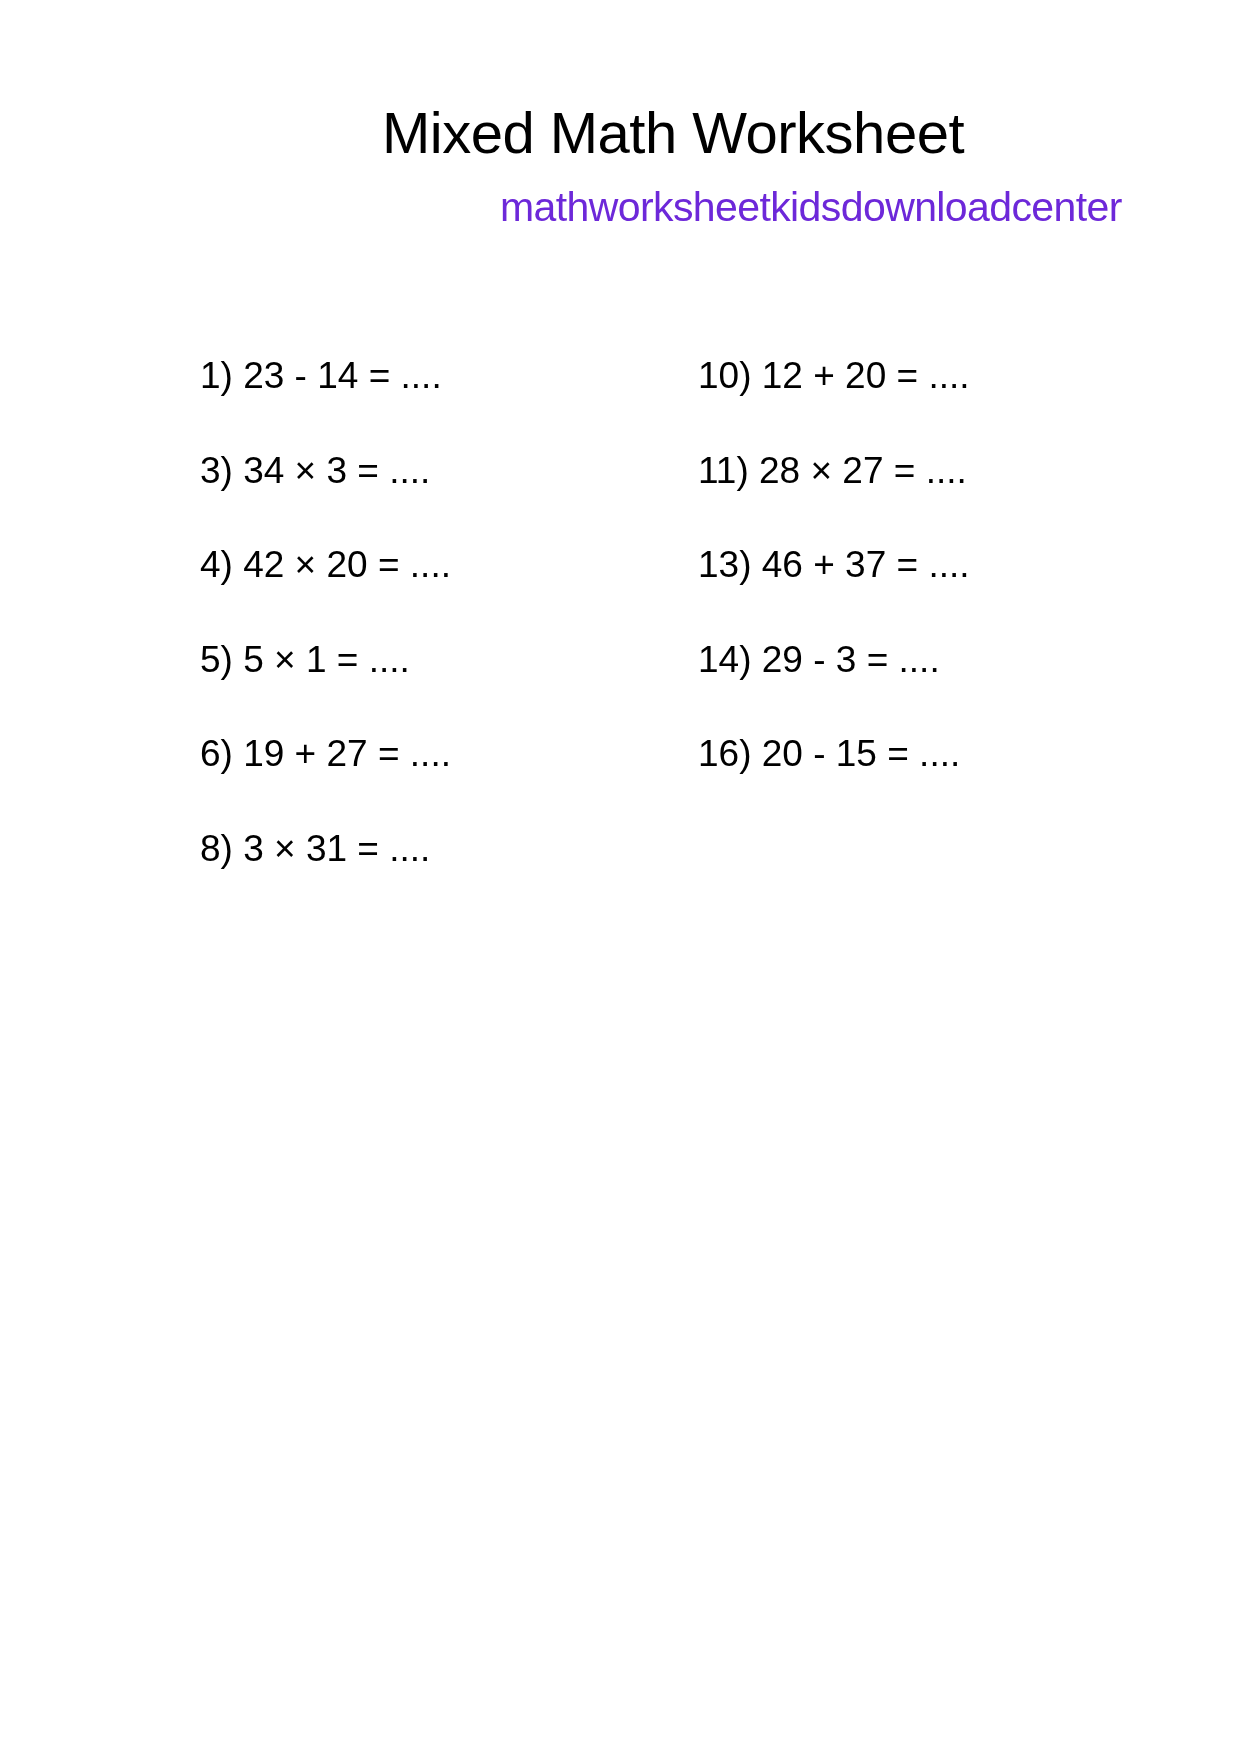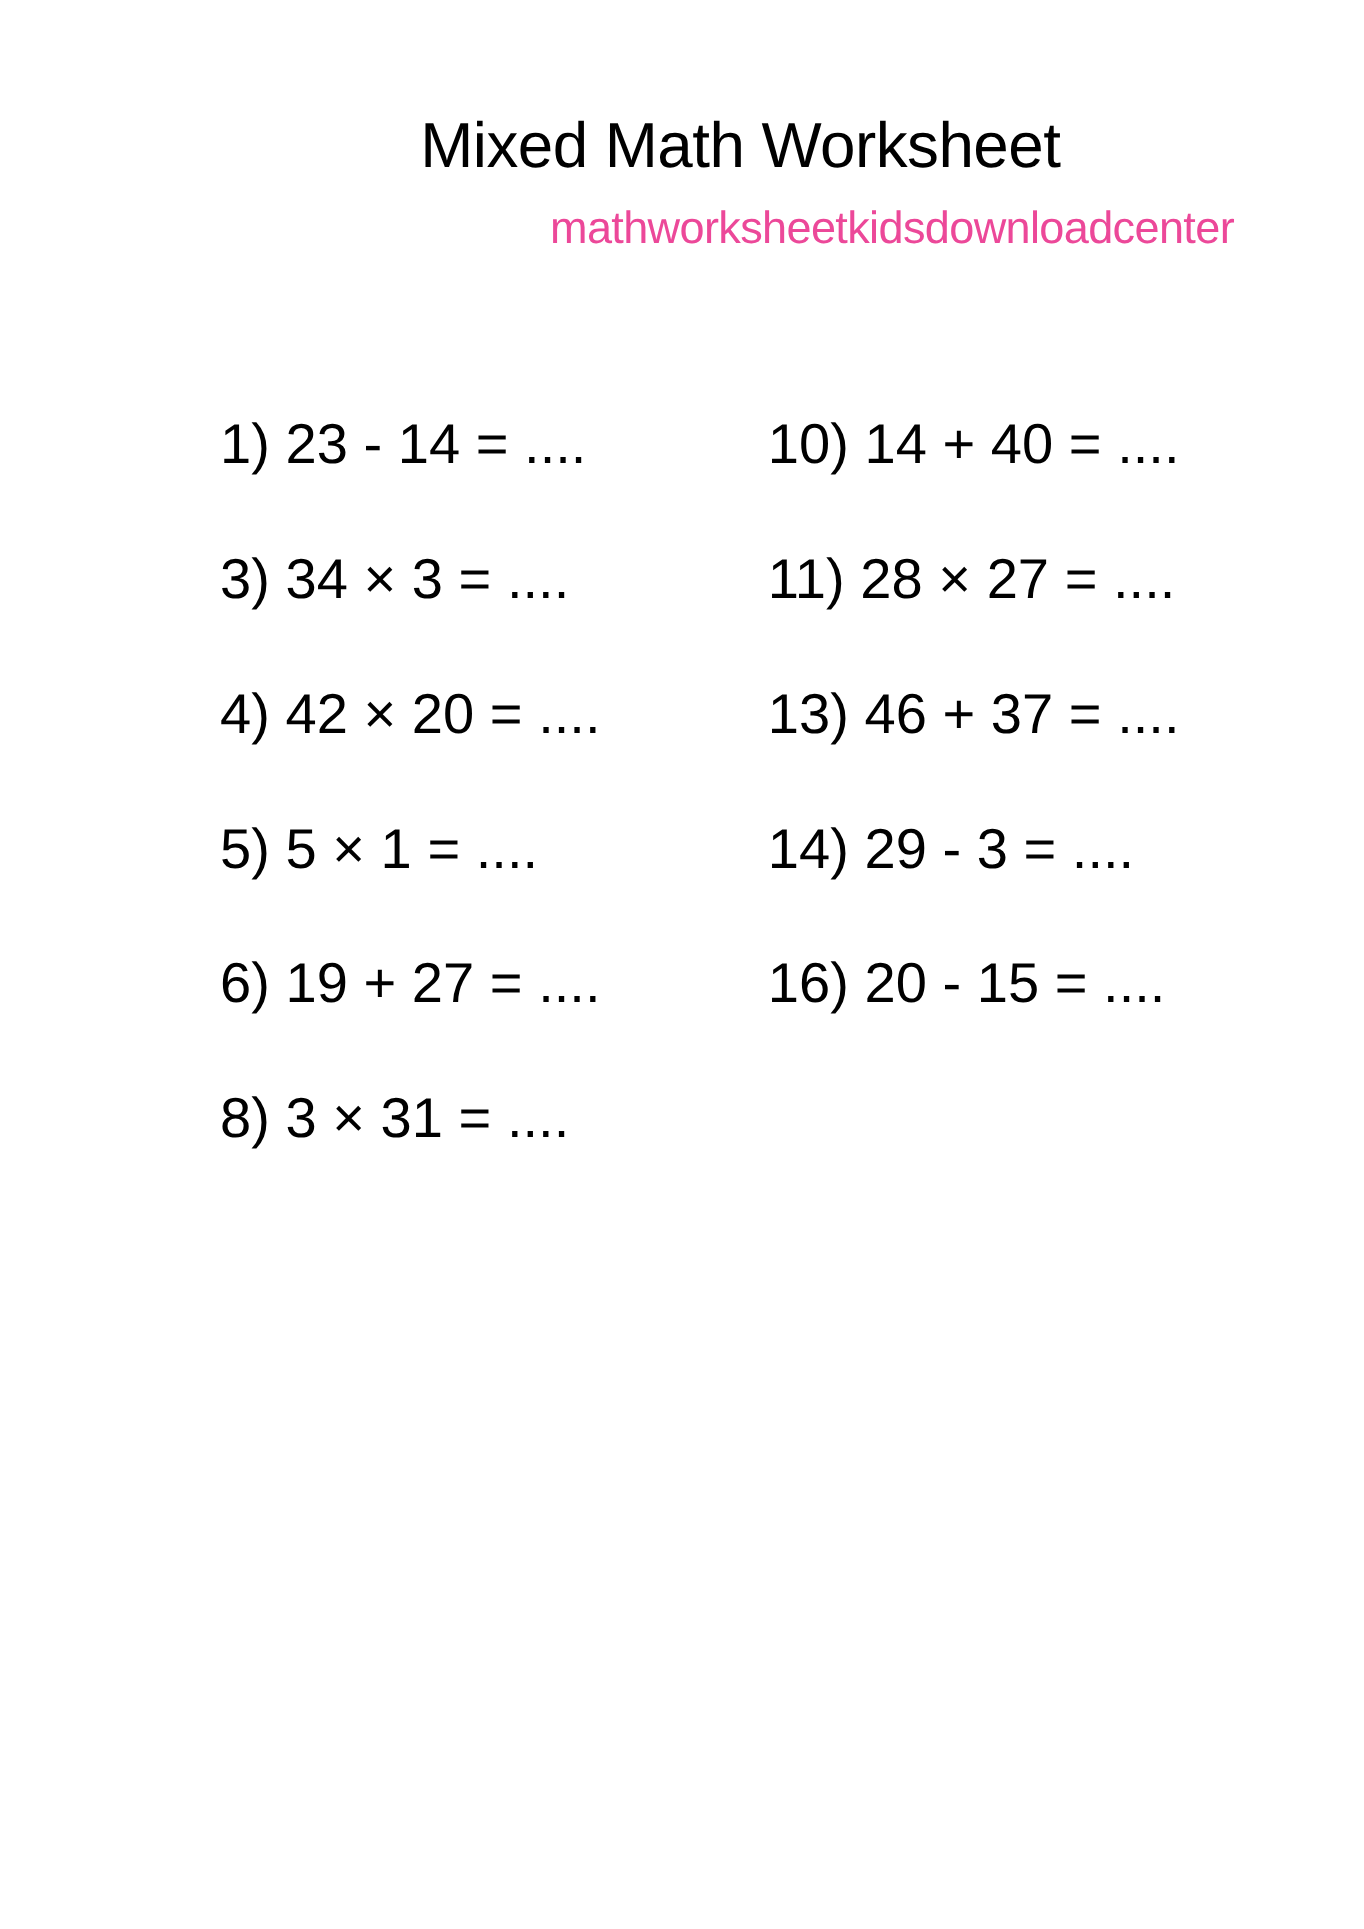--- a/index.html
+++ b/index.html
@@ -26,53 +26,52 @@
       letter-spacing: -0.5px;
       padding-left: 106px;
       box-sizing: border-box;
     }
     .subtitle {
       position: absolute;
       left: 500px;
       top: 182px;
       font-size: 41px;
       line-height: 50px;
-      color: #ec4899;
+      color: #6d28d9;
       letter-spacing: -0.6px;
       white-space: nowrap;
     }
     .column {
       position: absolute;
       top: 346px;
     }
     .column.left { left: 200px; }
     .column.right { left: 698px; }
     .problem {
       height: 94.5px;
-      font-size: 51px;
+      font-size: 37px;
       line-height: 60px;
       white-space: nowrap;
       letter-spacing: 0px;
-      margin-top: 28px;
     }
   </style>
 </head>
 <body>
 
 <div class="title">Mixed Math Worksheet</div>
 <div class="subtitle">mathworksheetkidsdownloadcenter</div>
 
 <div class="column left">
   <div class="problem">1) 23 - 14 = ....</div>
   <div class="problem">3) 34 × 3 = ....</div>
   <div class="problem">4) 42 × 20 = ....</div>
   <div class="problem">5) 5 × 1 = ....</div>
   <div class="problem">6) 19 + 27 = ....</div>
   <div class="problem">8) 3 × 31 = ....</div>
 </div>
 
 <div class="column right">
-  <div class="problem">10) 14 + 40 = ....</div>
+  <div class="problem">10) 12 + 20 = ....</div>
   <div class="problem">11) 28 × 27 = ....</div>
   <div class="problem">13) 46 + 37 = ....</div>
   <div class="problem">14) 29 - 3 = ....</div>
   <div class="problem">16) 20 - 15 = ....</div>
 </div>
 
 </body></html>

